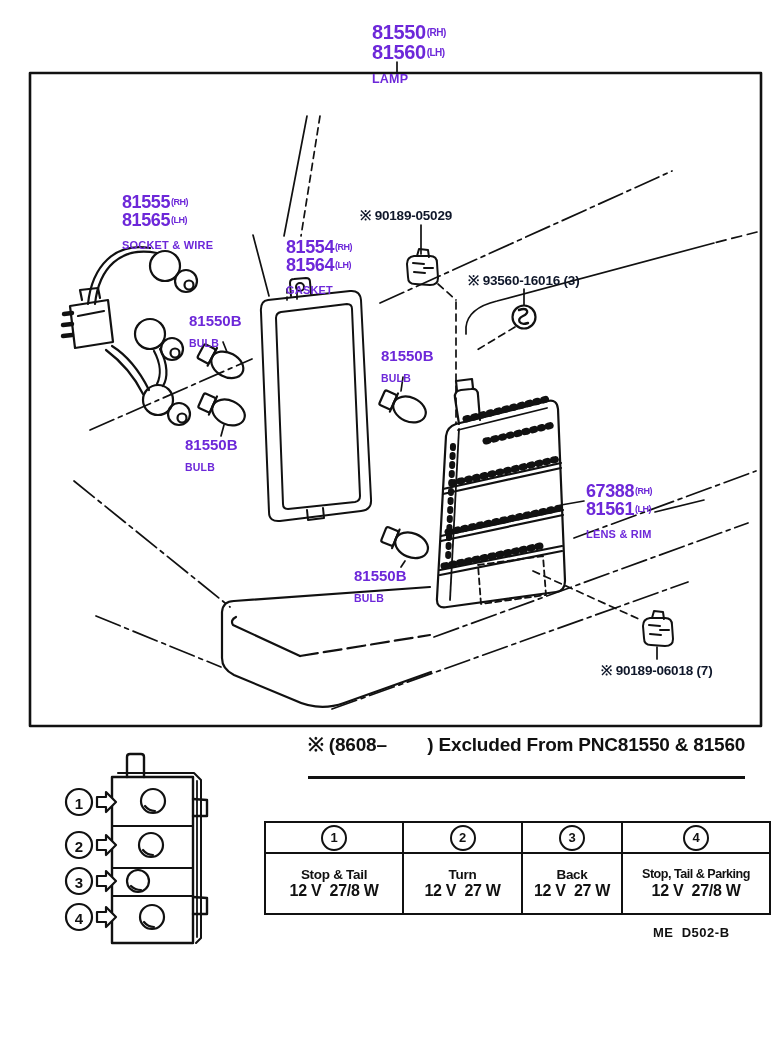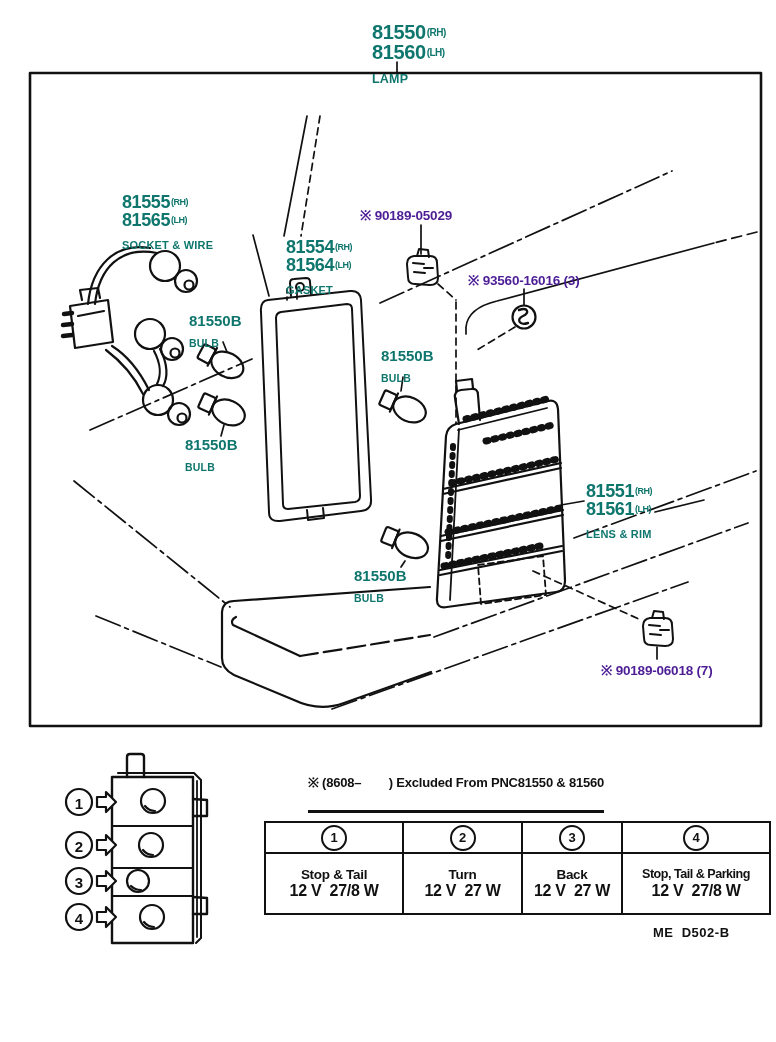--- a/index.html
+++ b/index.html
@@ -1,31 +1,31 @@
 <!DOCTYPE html>
 <html><head>
 <meta charset="utf-8">
 <style>
   html,body{margin:0;padding:0;background:#fff}
   .page{position:relative;width:776px;height:1042px;background:#fff;color:#111;
         font-family:"Liberation Sans",sans-serif;font-weight:700;overflow:hidden}
   svg.art{position:absolute;left:0;top:0}
   .ink{stroke:#111;fill:none;stroke-linecap:round;stroke-linejoin:round}
-  .lbl{position:absolute;line-height:1.02;color:#0f766e}
+  .lbl{position:absolute;line-height:1.02;color:#6d28d9}
   .pnrow{display:flex;gap:1px;align-items:flex-start;letter-spacing:-0.4px}
   .pn{font-size:18px}
   .sub{font-size:9px;margin-top:5px;letter-spacing:-0.5px}
   .pname{font-size:11px;letter-spacing:0.2px;margin-top:10px}
   .title .pn{font-size:20px}
   .title .sub{font-size:10px;margin-top:6px}
   .title .pname{font-size:12.5px}
   .bulb .pn{font-size:15px}
   .bulb .pname{font-size:10.5px}
-  .fast{position:absolute;font-size:13.5px;letter-spacing:-0.2px;white-space:pre;color:#4c1d95}
-  .note{position:absolute;left:308px;top:773px;font-size:13px;white-space:pre;
+  .fast{position:absolute;font-size:13.5px;letter-spacing:-0.2px;white-space:pre;color:#0f172a}
+  .note{position:absolute;left:308px;top:731px;font-size:19px;white-space:pre;
         border-bottom:3px solid #111;padding-bottom:19px;letter-spacing:-0.2px}
   .ptable{position:absolute;left:264px;top:821px;border:2.5px solid #111;display:flex;background:#fff}
   .col{border-right:2.2px solid #111;display:flex;flex-direction:column}
   .col:last-child{border-right:none}
   .c1{width:136px}.c2{width:117px}.c3{width:98px}.c4{width:146px}
   .hd{height:29px;border-bottom:2.2px solid #111;display:flex;align-items:center;justify-content:center}
   .cnum{width:22px;height:22px;border:2.3px solid #111;border-radius:50%;display:flex;
         align-items:center;justify-content:center;font-size:13px}
   .bd{height:59px;display:flex;flex-direction:column;align-items:center;justify-content:center;text-align:center}
   .bname{font-size:13.5px;line-height:1.15;letter-spacing:-0.3px}
@@ -243,21 +243,21 @@
       </div>
   <div class="pnrow">
         <span class="pn">81564</span>
         <span class="sub">(LH)</span>
       </div>
   <div class="pname">GASKET</div>
 </div>
 
 <div class="lbl" style="left:586px;top:482px">
   <div class="pnrow">
-        <span class="pn">81551</span>
+        <span class="pn">67388</span>
         <span class="sub">(RH)</span>
       </div>
   <div class="pnrow">
         <span class="pn">81561</span>
         <span class="sub">(LH)</span>
       </div>
   <div class="pname">LENS &amp; RIM</div>
 </div>
 
 <div class="lbl bulb" style="left:189px;top:313px">

